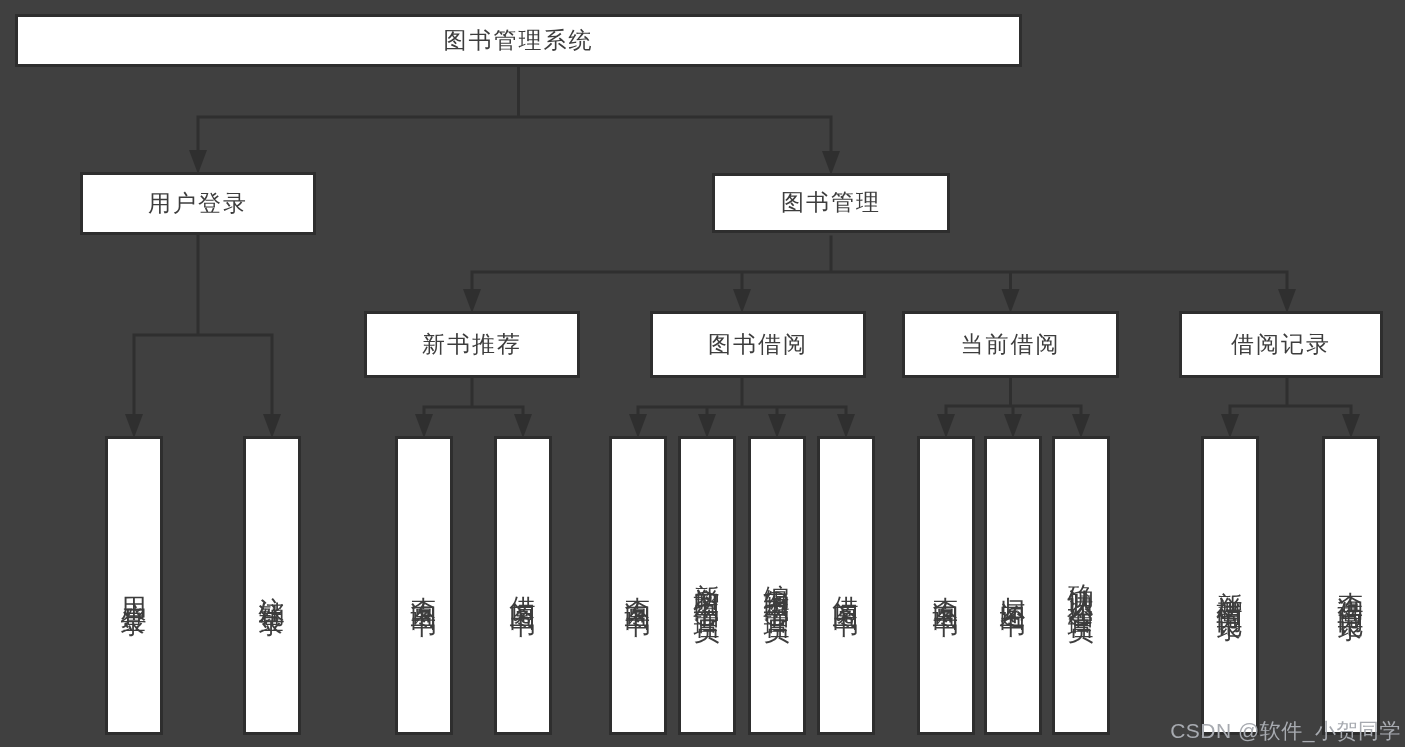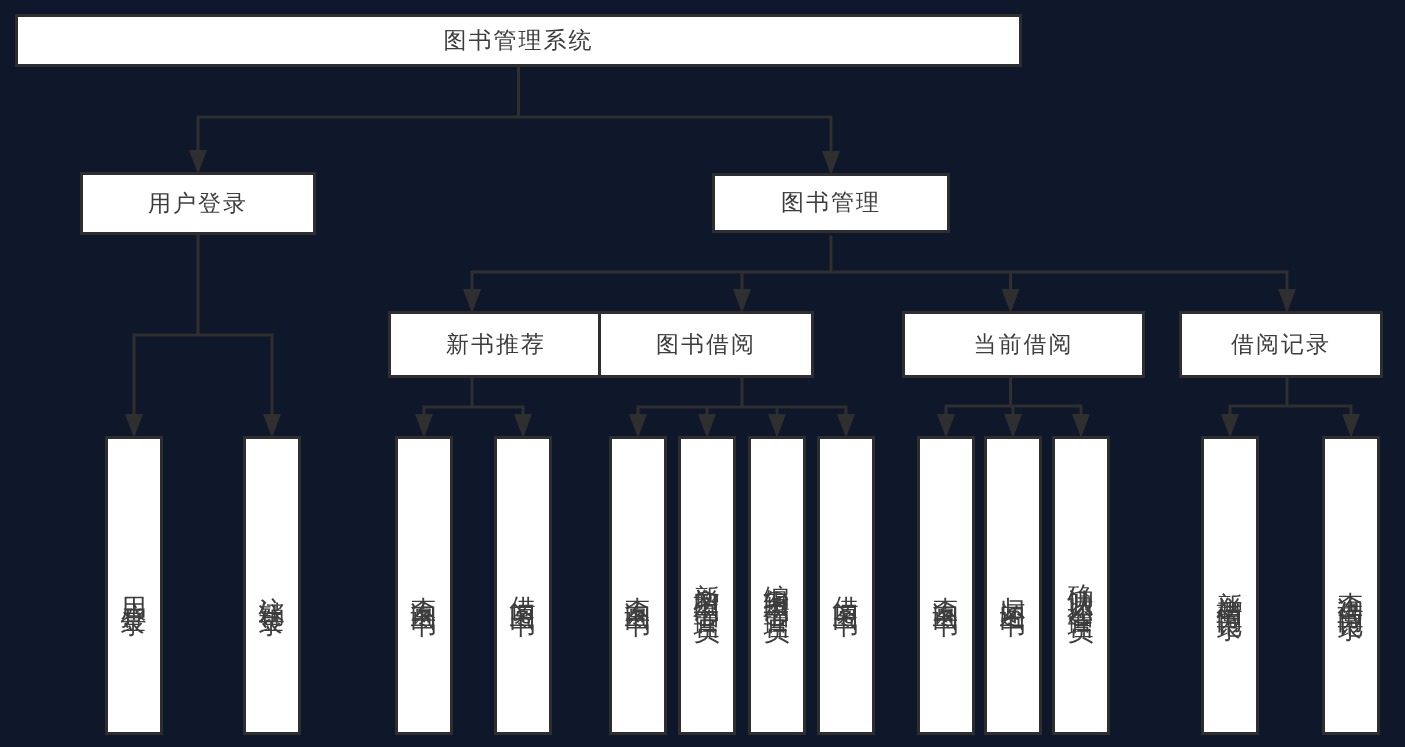--- a/index.html
+++ b/index.html
@@ -4,21 +4,21 @@
 <style>
   html, body {
     margin: 0;
     padding: 0;
     background: #ffffff;
   }
   .canvas {
     position: relative;
     width: 1405px;
     height: 747px;
-    background: #0f172a;
+    background: #404040;
     font-family: "Liberation Sans", sans-serif;
     overflow: hidden;
   }
   svg.connectors {
     position: absolute;
     left: 0;
     top: 0;
     width: 1405px;
     height: 747px;
     pointer-events: none;
@@ -92,27 +92,27 @@
   <div id="nodes-layer">
       <div class="node horizontal" style="left: 15px; top: 14px; width: 1007px; height: 53px;">
         <span>图书管理系统</span>
       </div>
       <div class="node horizontal" style="left: 80px; top: 172px; width: 236px; height: 63px;">
         <span>用户登录</span>
       </div>
       <div class="node horizontal" style="left: 712px; top: 173px; width: 238px; height: 60px;">
         <span>图书管理</span>
       </div>
-      <div class="node horizontal" style="left: 364px; top: 311px; width: 216px; height: 67px; margin-left: 24px;">
+      <div class="node horizontal" style="left: 364px; top: 311px; width: 216px; height: 67px;">
         <span>新书推荐</span>
       </div>
-      <div class="node horizontal" style="left: 598px; top: 311px; width: 216px; height: 67px;">
+      <div class="node horizontal" style="left: 650px; top: 311px; width: 216px; height: 67px;">
         <span>图书借阅</span>
       </div>
-      <div class="node horizontal" style="left: 902px; top: 311px; width: 243px; height: 67px;">
+      <div class="node horizontal" style="left: 902px; top: 311px; width: 217px; height: 67px;">
         <span>当前借阅</span>
       </div>
       <div class="node horizontal" style="left: 1179px; top: 311px; width: 204px; height: 67px;">
         <span>借阅记录</span>
       </div>
       <div class="node vertical" style="left: 105px; top: 436px; width: 58px; height: 299px;">
         <span>用户登录</span>
       </div>
       <div class="node vertical" style="left: 243px; top: 436px; width: 58px; height: 299px;">
         <span>注销登录</span>
@@ -144,13 +144,14 @@
       <div class="node vertical" style="left: 1052px; top: 436px; width: 58px; height: 299px;">
         <span>确认归还（管理员）</span>
       </div>
       <div class="node vertical" style="left: 1201px; top: 436px; width: 58px; height: 299px;">
         <span>新增借阅记录</span>
       </div>
       <div class="node vertical" style="left: 1322px; top: 436px; width: 58px; height: 299px;">
         <span>查询借阅记录</span>
       </div>
     </div>
+  <div class="watermark">CSDN @软件_小贺同学</div>
 </div>
 
 </body></html>

